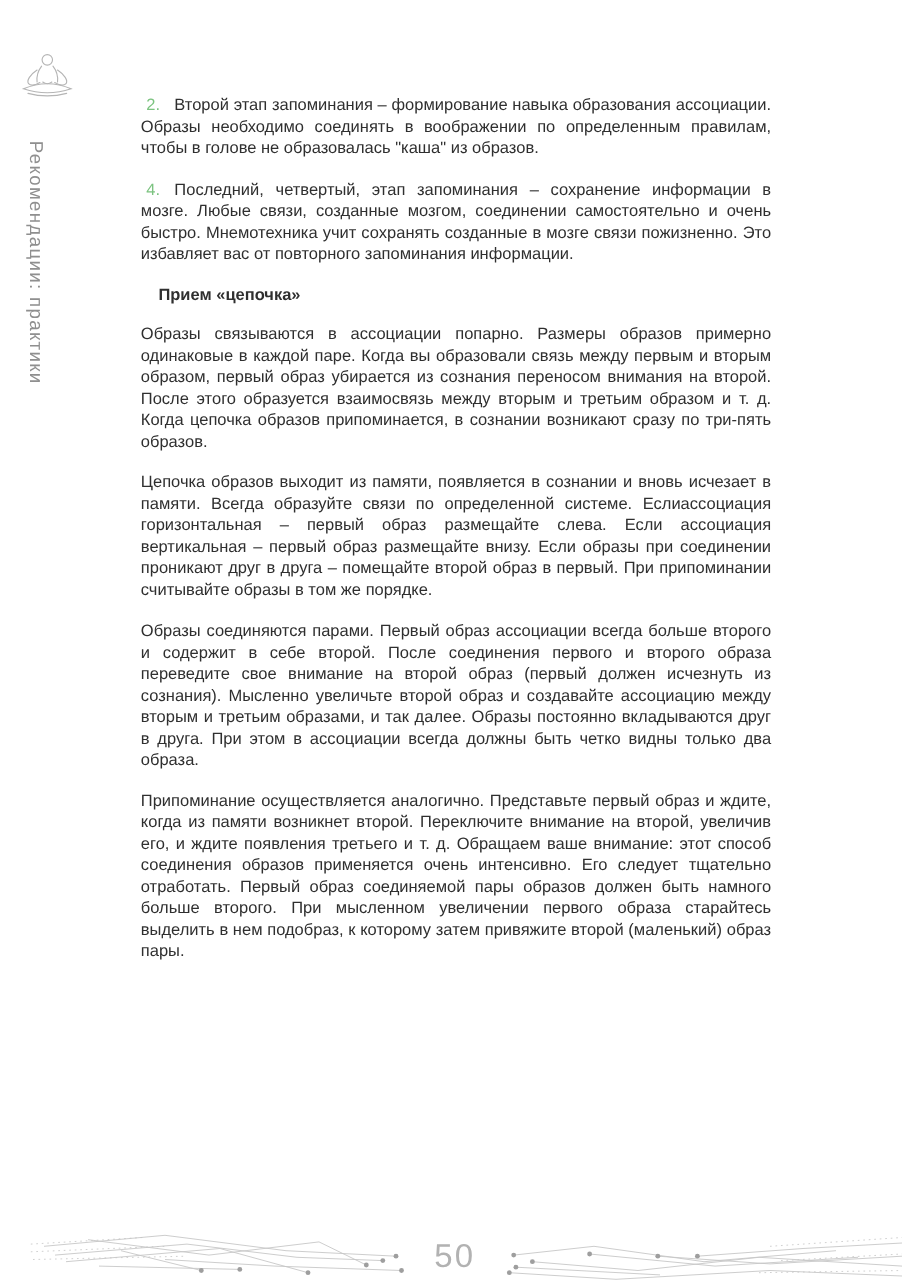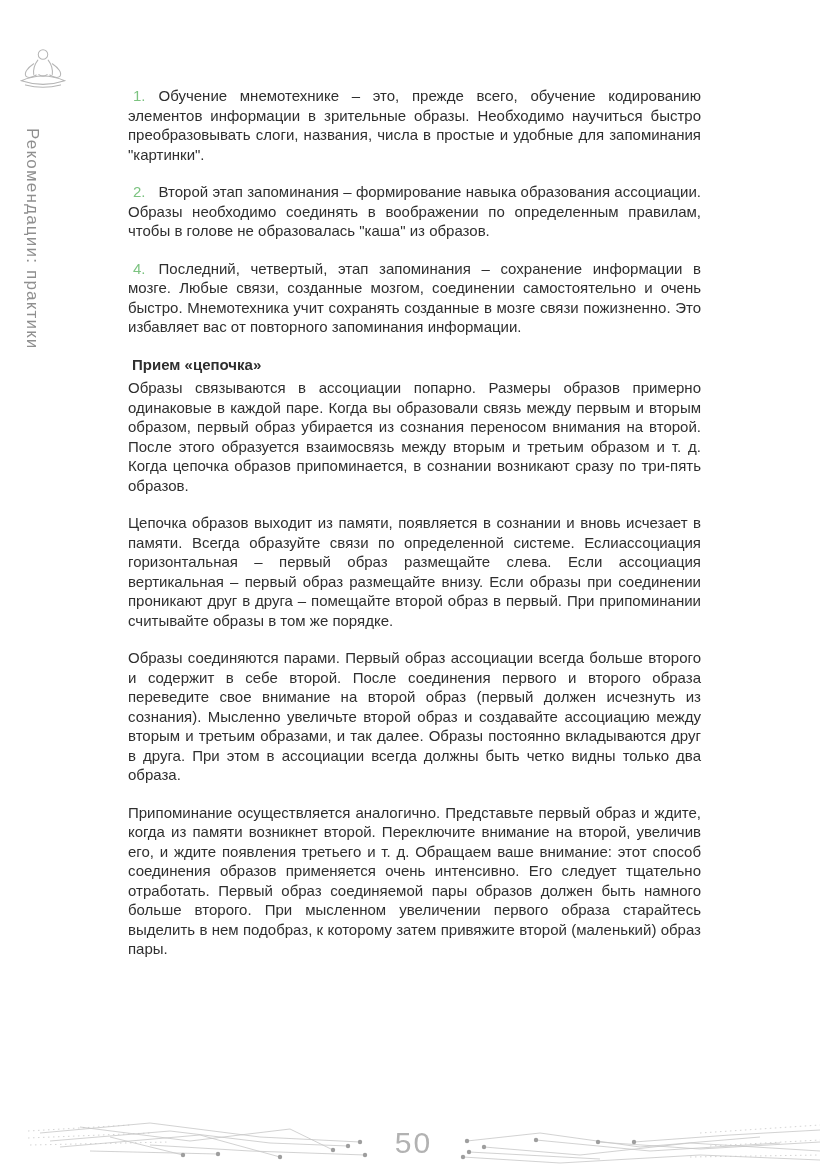--- a/index.html
+++ b/index.html
@@ -35,21 +35,21 @@
     padding-right:13px;
     font-weight:400;
   }
   .green-heading{
     margin:30px 0 27px 0;
     font-size:18px;font-weight:400;
     color:#55b960;
     text-align:left;
   }
   .subhead{
-    margin:4px;
+    margin:16px;
     font-size:15px;line-height:19.5px;
     font-weight:700;
     text-align:left;
   }
   
   .footer-deco{
     position:absolute;left:0;top:1085px;width:827px;height:85px;
   }
   .page-number{
     position:absolute;left:0;right:0;top:1126px;
@@ -76,21 +76,20 @@
       <path class="art" d="M39,17 C45,21 48.5,26 46.5,29 C44.5,31 40,30 36.5,28"></path>
       <path class="art" d="M26,27.5 Q30,30.5 34,27.5"></path>
       <path class="art" d="M9,33.5 Q30,24.5 51,33.5 Q30,40.5 9,33.5 Z"></path>
       <path class="art" d="M13,37.5 Q30,42 47,37.5"></path>
     </svg>
   </div>
   <div class="sidebar-vtext">Рекомендации: практики</div>
 
   <main class="content">
 
-    <p class="item"><span class="num">1.</span><span>Обучение мнемотехнике – это, прежде всего, обучение кодированию элементов информации в зрительные образы. Необходимо научиться быстро преобразовывать слоги, названия, числа в простые и удобные для запоминания "картинки".</span></p>
 
     <p class="item"><span class="num">2.</span><span>Второй этап запоминания – формирование навыка образования ассоциации. Образы необходимо соединять в воображении по определенным правилам, чтобы в голове не образовалась "каша" из образов.</span></p>
 
 
     <p class="item"><span class="num">4.</span><span>Последний, четвертый, этап запоминания – сохранение информации в мозге. Любые связи, созданные мозгом, соединении самостоятельно и очень быстро. Мнемотехника учит сохранять созданные в мозге связи пожизненно. Это избавляет вас от повторного запоминания информации.</span></p>
 
 
     <h3 class="subhead">Прием «цепочка»</h3>
     <p>Образы связываются в ассоциации попарно. Размеры образов примерно одинаковые в каждой паре. Когда вы образовали связь между первым и вторым образом, первый образ убирается из сознания переносом внимания на второй. После этого образуется взаимосвязь между вторым и третьим образом и т. д. Когда цепочка образов припоминается, в сознании возникают сразу по три-пять образов.</p>
     <p>Цепочка образов выходит из памяти, появляется в сознании и вновь исчезает в памяти. Всегда образуйте связи по определенной системе. Еслиассоциация горизонтальная – первый образ размещайте слева. Если ассоциация вертикальная – первый образ размещайте внизу. Если образы при соединении проникают друг в друга – помещайте второй образ в первый. При припоминании считывайте образы в том же порядке.</p>

